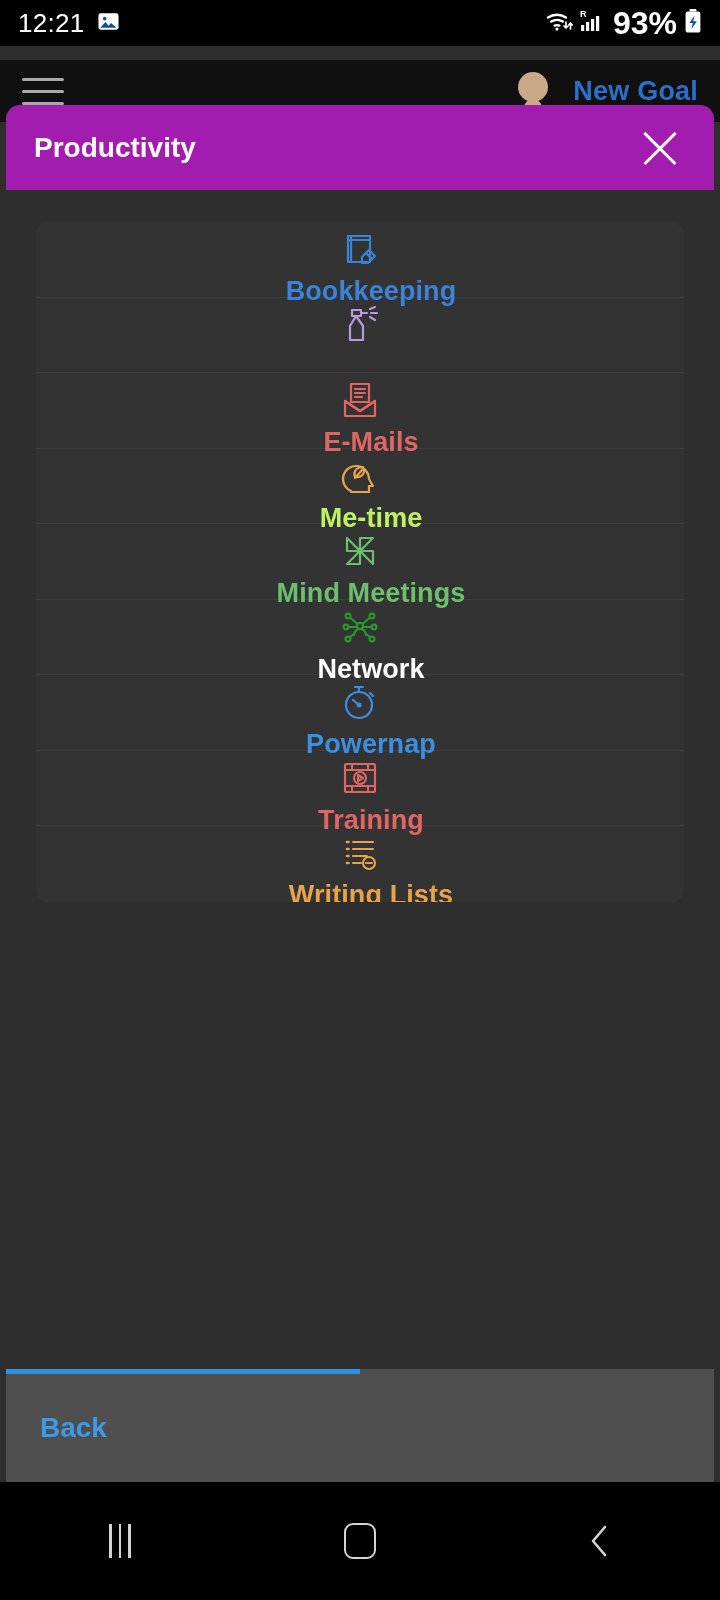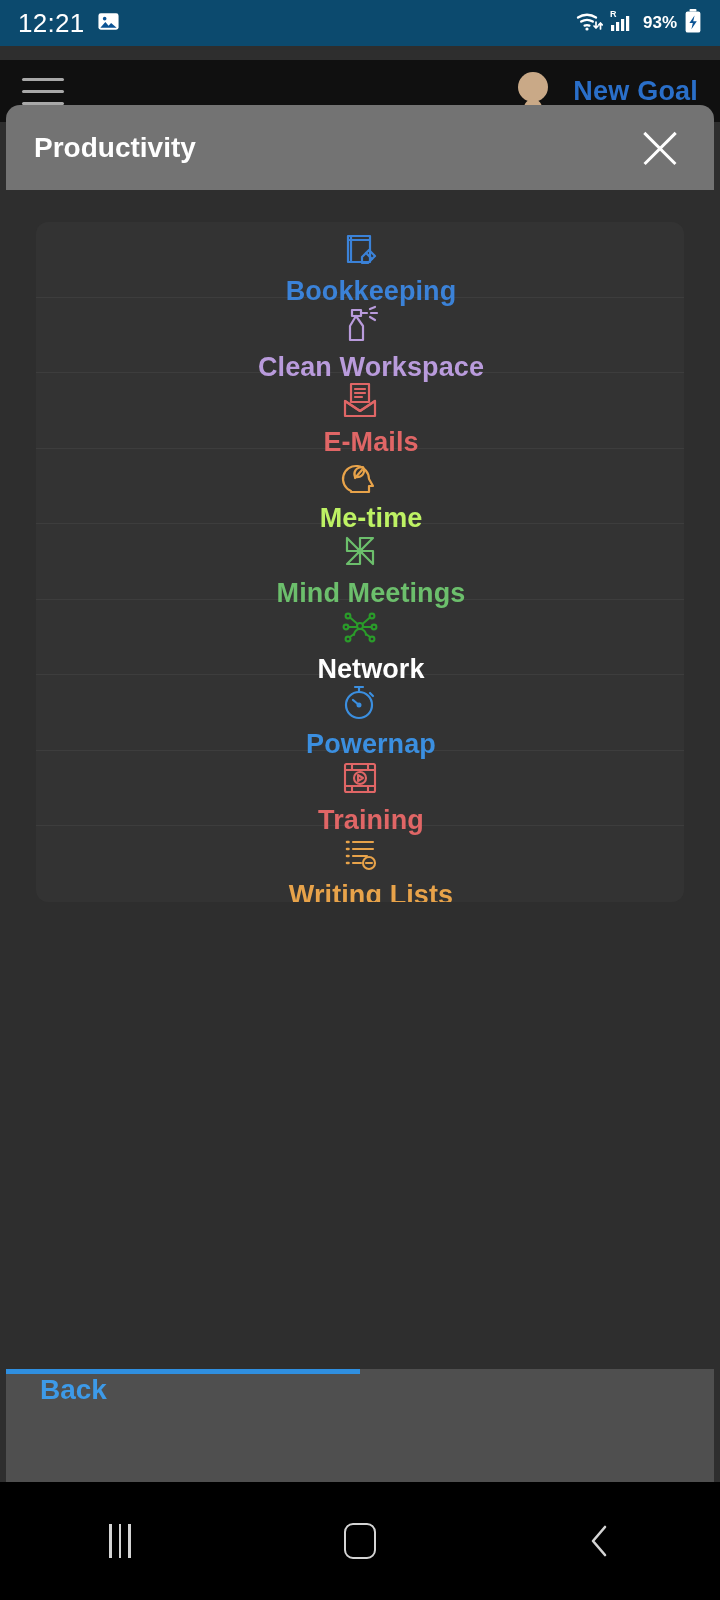--- a/index.html
+++ b/index.html
@@ -7,46 +7,46 @@
   body {
     background:#2e2e2e;
     font-family:"Liberation Sans", sans-serif;
     overflow:hidden;
     position:relative;
   }
 
   
   .status-bar{
     position:absolute; top:0; left:0; width:720px; height:46px;
-    background:#0c4a6e; display:flex; align-items:center;
+    background:#000000; display:flex; align-items:center;
     padding:0 18px; color:#ffffff;
   }
   .status-left{ display:flex; align-items:center; gap:12px; }
   .status-clock{ font-size:26px; font-weight:500; letter-spacing:.3px; }
   .status-right{ margin-left:auto; display:flex; align-items:center; gap:7px; }
-  .status-batt-text{ font-size:17px; font-weight:600; }
+  .status-batt-text{ font-size:32px; font-weight:600; }
 
   
   .app-header{
     position:absolute; top:60px; left:0; width:720px; height:62px;
     background:#101010; display:flex; align-items:center; padding:0 22px;
   }
   .hamburger{ width:42px; display:flex; flex-direction:column; gap:9px; cursor:pointer; }
   .hamburger span{ display:block; height:3px; background:#a8a8a8; border-radius:2px; }
   .header-right{ margin-left:auto; display:flex; align-items:center; gap:18px; }
   .avatar{ width:44px; height:48px; position:relative; }
   .new-goal{ color:#2a6fc9; font-size:27px; font-weight:700; letter-spacing:.2px; }
 
   
   .sheet{
     position:absolute; top:105px; left:6px; width:708px; height:1377px;
     display:flex; flex-direction:column;
   }
   .sheet-header{
-    height:85px; background:#737373;
+    height:85px; background:#a21caf;
     border-top-left-radius:14px; border-top-right-radius:14px;
     display:flex; align-items:center; padding:0 28px;
   }
   .sheet-title{ color:#ffffff; font-size:28px; font-weight:700; }
   .close-btn{ margin-left:auto; width:52px; height:52px; position:relative; cursor:pointer; }
   .close-btn:before,.close-btn:after{
     content:""; position:absolute; left:4px; top:25px; width:44px; height:2.6px;
     background:#ffffff;
   }
   .close-btn:before{ transform:rotate(45deg); }
@@ -70,21 +70,21 @@
   .goal-icon svg{ display:block; }
   .goal-label{ margin-left:22px; font-size:27px; font-weight:700; letter-spacing:.1px; }
 
   
   .progress-track{
     position:absolute; bottom:0; left:0; width:708px; height:5px; background:#4f4f4f;
   }
   .progress-fill{ height:5px; background:#2f8fe0; }
 
   .sheet-footer{
-    height:108px; background:#4f4f4f; display:flex; align-items:flex-start; padding:0 34px;
+    height:108px; background:#4f4f4f; display:flex; align-items:center; padding:0 34px;
   }
   .back-btn{ color:#3d9ae8; font-size:28px; font-weight:700; cursor:pointer; }
 
   
   .nav-bar{
     position:absolute; bottom:0; left:0; width:720px; height:118px;
     background:#000000; display:flex; align-items:center;
   }
   .nav-btn{ flex:1; display:flex; align-items:center; justify-content:center; cursor:pointer; }
   .recents{ display:flex; gap:7px; }
@@ -178,21 +178,20 @@
 
       <div class="goal-row">
         <span class="goal-icon">
           <svg width="42" height="42" viewBox="0 0 42 42" fill="none" stroke="#b99bdc" stroke-width="2.2" stroke-linecap="round" stroke-linejoin="round">
             <path d="M13 6h9v6h-9z"></path>
               <path d="M22 9h6"></path>
             <path d="M17 12l-6 10v14h13V22z"></path>
             <path d="M31 5l5-2M32 9l6 0M31 13l5 3"></path>
           </svg>
         </span>
-        <span class="goal-label" style="color:#b99bdc">Clean Workspace</span>
       </div>
 
       <div class="goal-row">
         <span class="goal-icon">
           <svg width="42" height="42" viewBox="0 0 42 42" fill="none" stroke="#e06666" stroke-width="2.2" stroke-linecap="round" stroke-linejoin="round">
             <path d="M12 5h18v18H12z"></path>
               <path d="M16 10h10M16 14h10M16 18h7"></path>
             <path d="M6 22l15 10 15-10v15H6z"></path>
               <path d="M6 22l15 10 15-10"></path>
           </svg>

